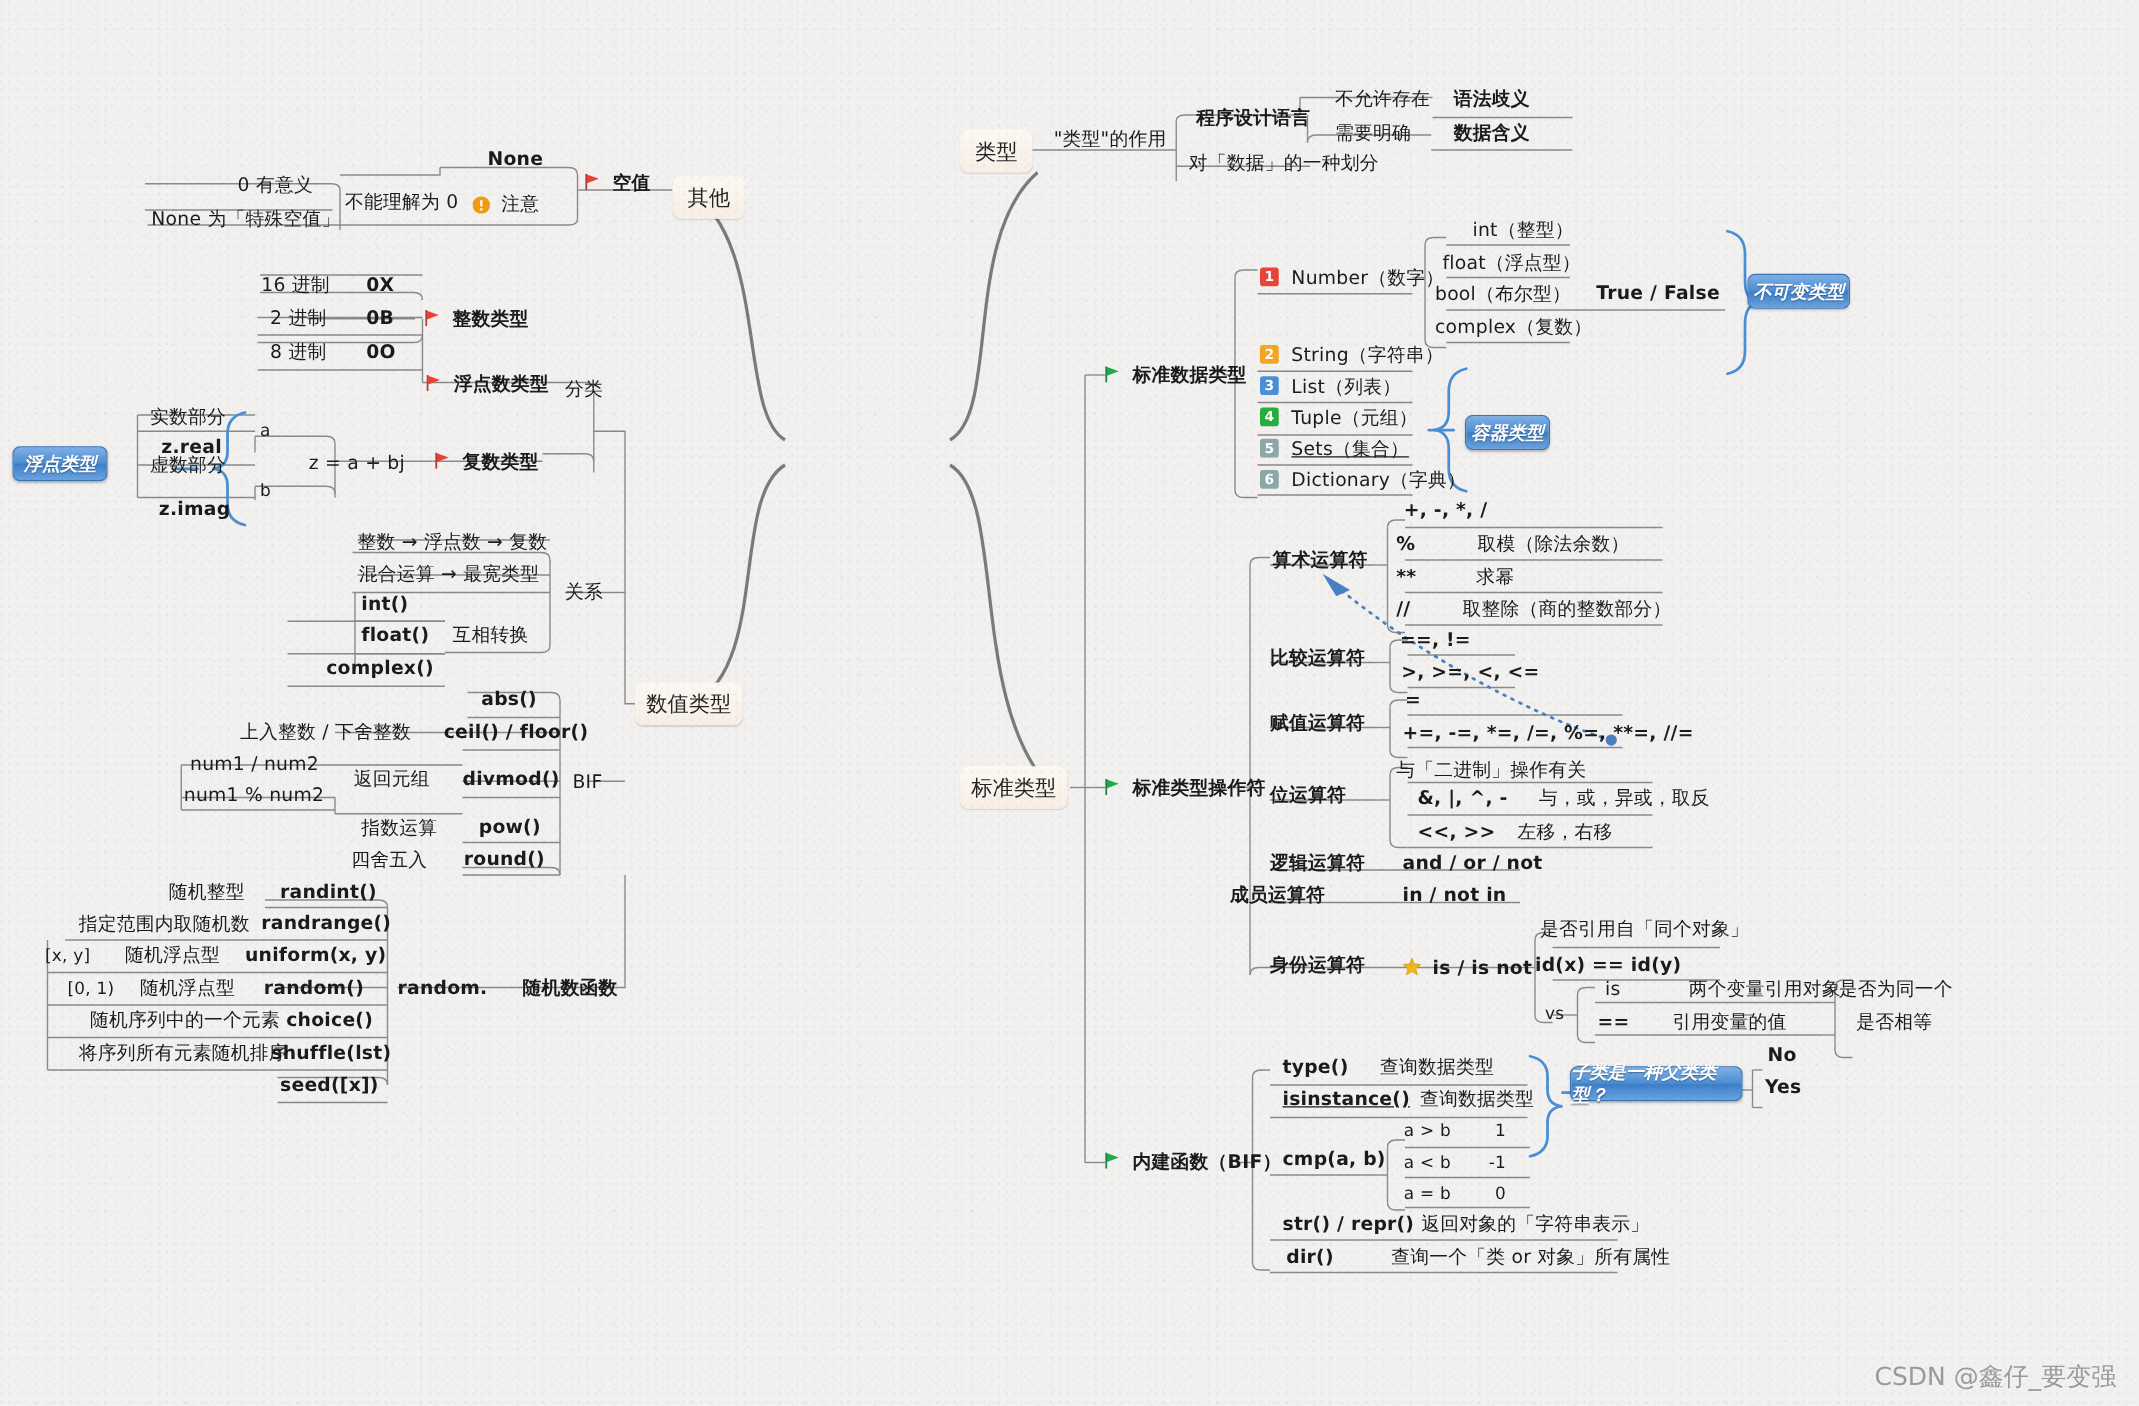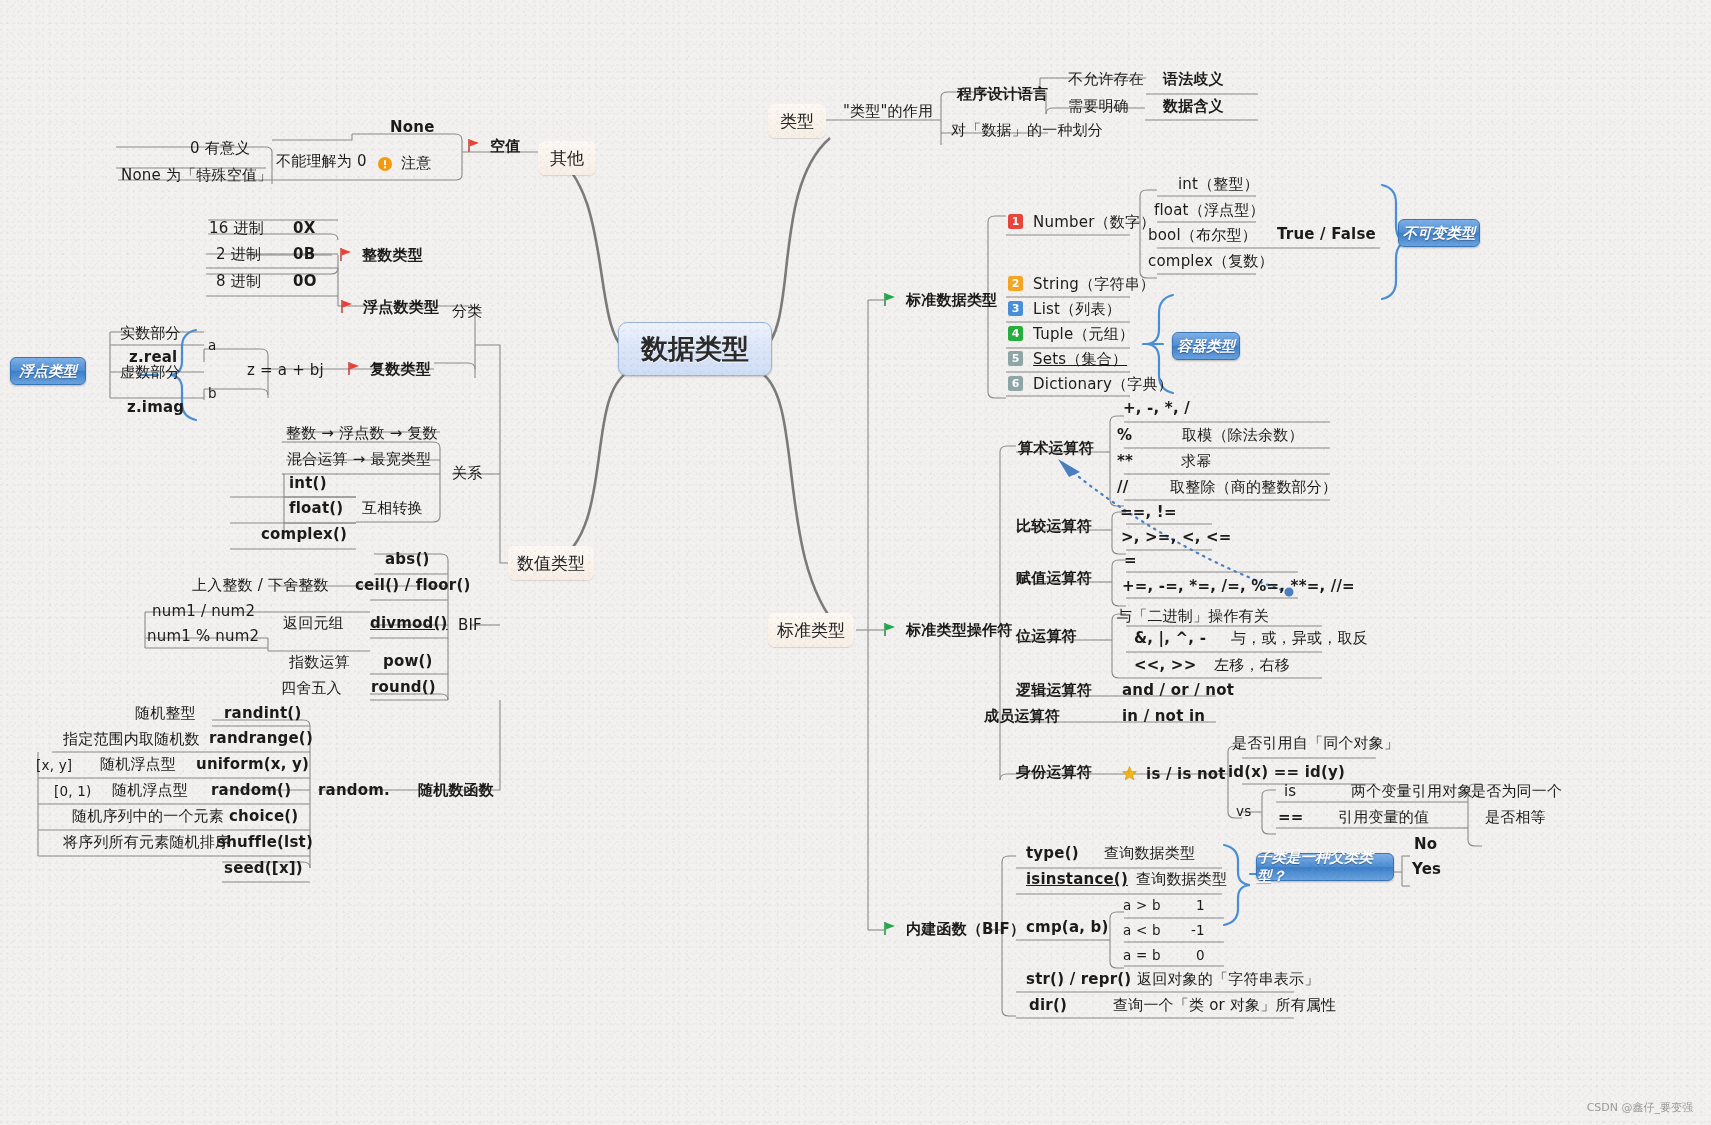--- a/index.html
+++ b/index.html
@@ -63,21 +63,21 @@
   
   .numbadge{
     display:inline-block;width:15px;height:15px;line-height:15px;
     text-align:center;font-size:11px;font-weight:bold;color:#fff;
     border-radius:2.5px;vertical-align:middle;margin-right:5px;
     position:relative;top:-1px;
   }
   .flag{display:inline-block;margin-right:5px;position:relative;top:1px;}
   .star{display:inline-block;margin-right:4px;position:relative;top:2px;}
   .warn{display:inline-block;margin-right:4px;position:relative;top:3px;}
-  .wm{position:absolute;right:18px;bottom:10px;font-size:11px;color:#9a9a9a;
+  .wm{position:absolute;right:18px;bottom:10px;font-size:20px;color:#9a9a9a;
       font-family:"DejaVu Sans","Liberation Sans",sans-serif;}
 </style>
 </head>
 <body>
 
 <div id="canvas">
 
   <svg class="lines" viewBox="0 0 1711 1125">
     <g fill="none" stroke="#7d7d7d" stroke-width="1.3">
 
@@ -332,23 +332,20 @@
       <path d="M1402,886 L1410,886"></path>
     </g>
 
     <g>
       <path d="M1288,592 C1220,570 1130,520 1068,468" fill="none" stroke="#4a7fc0" stroke-width="2.2" stroke-dasharray="1.5 5.5" stroke-linecap="round"></path>
       <circle cx="1289" cy="592" r="4.5" fill="#4a7fc0"></circle>
       <path d="M1058,459 L1080,472 L1069,477 Z" fill="#4a7fc0"></path>
     </g>
   </svg>
 
-  <div class="root" style="left:618px;top:322px;width:152px;height:52px;">
-    <span>数据类型</span>
-  </div>
 
   <div class="lvl1" style="left:768px;top:104px;width:58px;height:34px;">
     <span>类型</span>
   </div>
   <div class="lvl1" style="left:538px;top:141px;width:58px;height:34px;">
     <span>其他</span>
   </div>
   <div class="lvl1" style="left:508px;top:546px;width:86px;height:34px;">
     <span>数值类型</span>
   </div>
@@ -442,21 +439,21 @@
   <div class="lbl b" style="left:289px;top:476px;">int()</div>
   <div class="lbl b" style="left:289px;top:501px;">float()</div>
   <div class="lbl b" style="left:261px;top:527px;">complex()</div>
   <div class="lbl" style="left:362px;top:501px;">互相转换</div>
 
   <div class="lbl" style="left:458px;top:618px;">BIF</div>
   <div class="lbl b" style="left:385px;top:552px;">abs()</div>
   <div class="lbl" style="left:192px;top:578px;">上入整数 / 下舍整数</div>
   <div class="lbl b" style="left:355px;top:578px;">ceil() / floor()</div>
   <div class="lbl" style="left:283px;top:616px;">返回元组</div>
-  <div class="lbl b" style="left:370px;top:616px;text-decoration:underline;">divmod()</div>
+  <div class="lbl b" style="left:370px;top:616px;">divmod()</div>
   <div class="lbl" style="left:152px;top:604px;">num1 / num2</div>
   <div class="lbl" style="left:147px;top:629px;">num1 % num2</div>
   <div class="lbl" style="left:289px;top:655px;">指数运算</div>
   <div class="lbl b" style="left:383px;top:654px;">pow()</div>
   <div class="lbl" style="left:281px;top:681px;">四舍五入</div>
   <div class="lbl b" style="left:371px;top:680px;">round()</div>
 
   <div class="lbl b" style="left:318px;top:783px;">random.</div>
   <div class="lbl b" style="left:418px;top:783px;">随机数函数</div>
 

